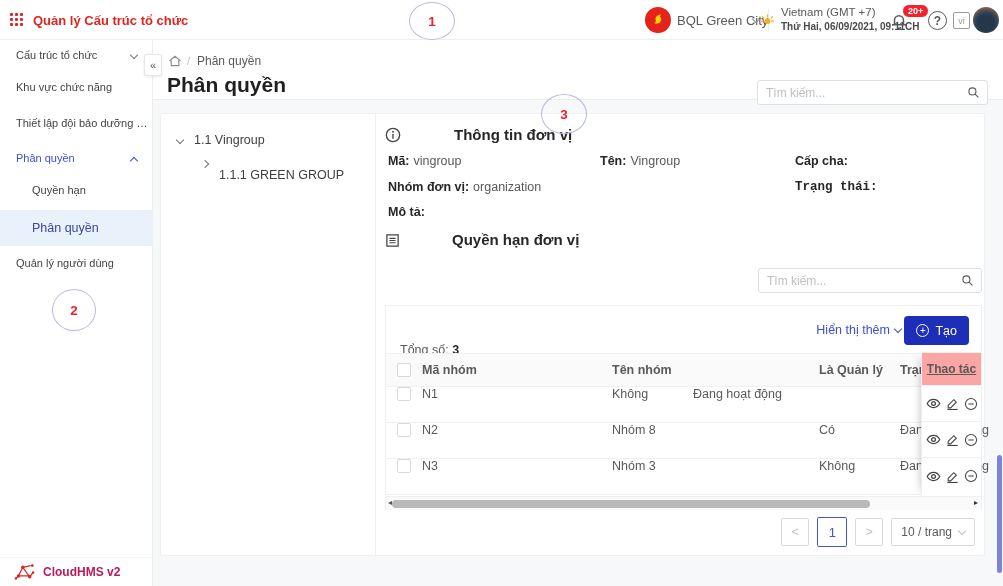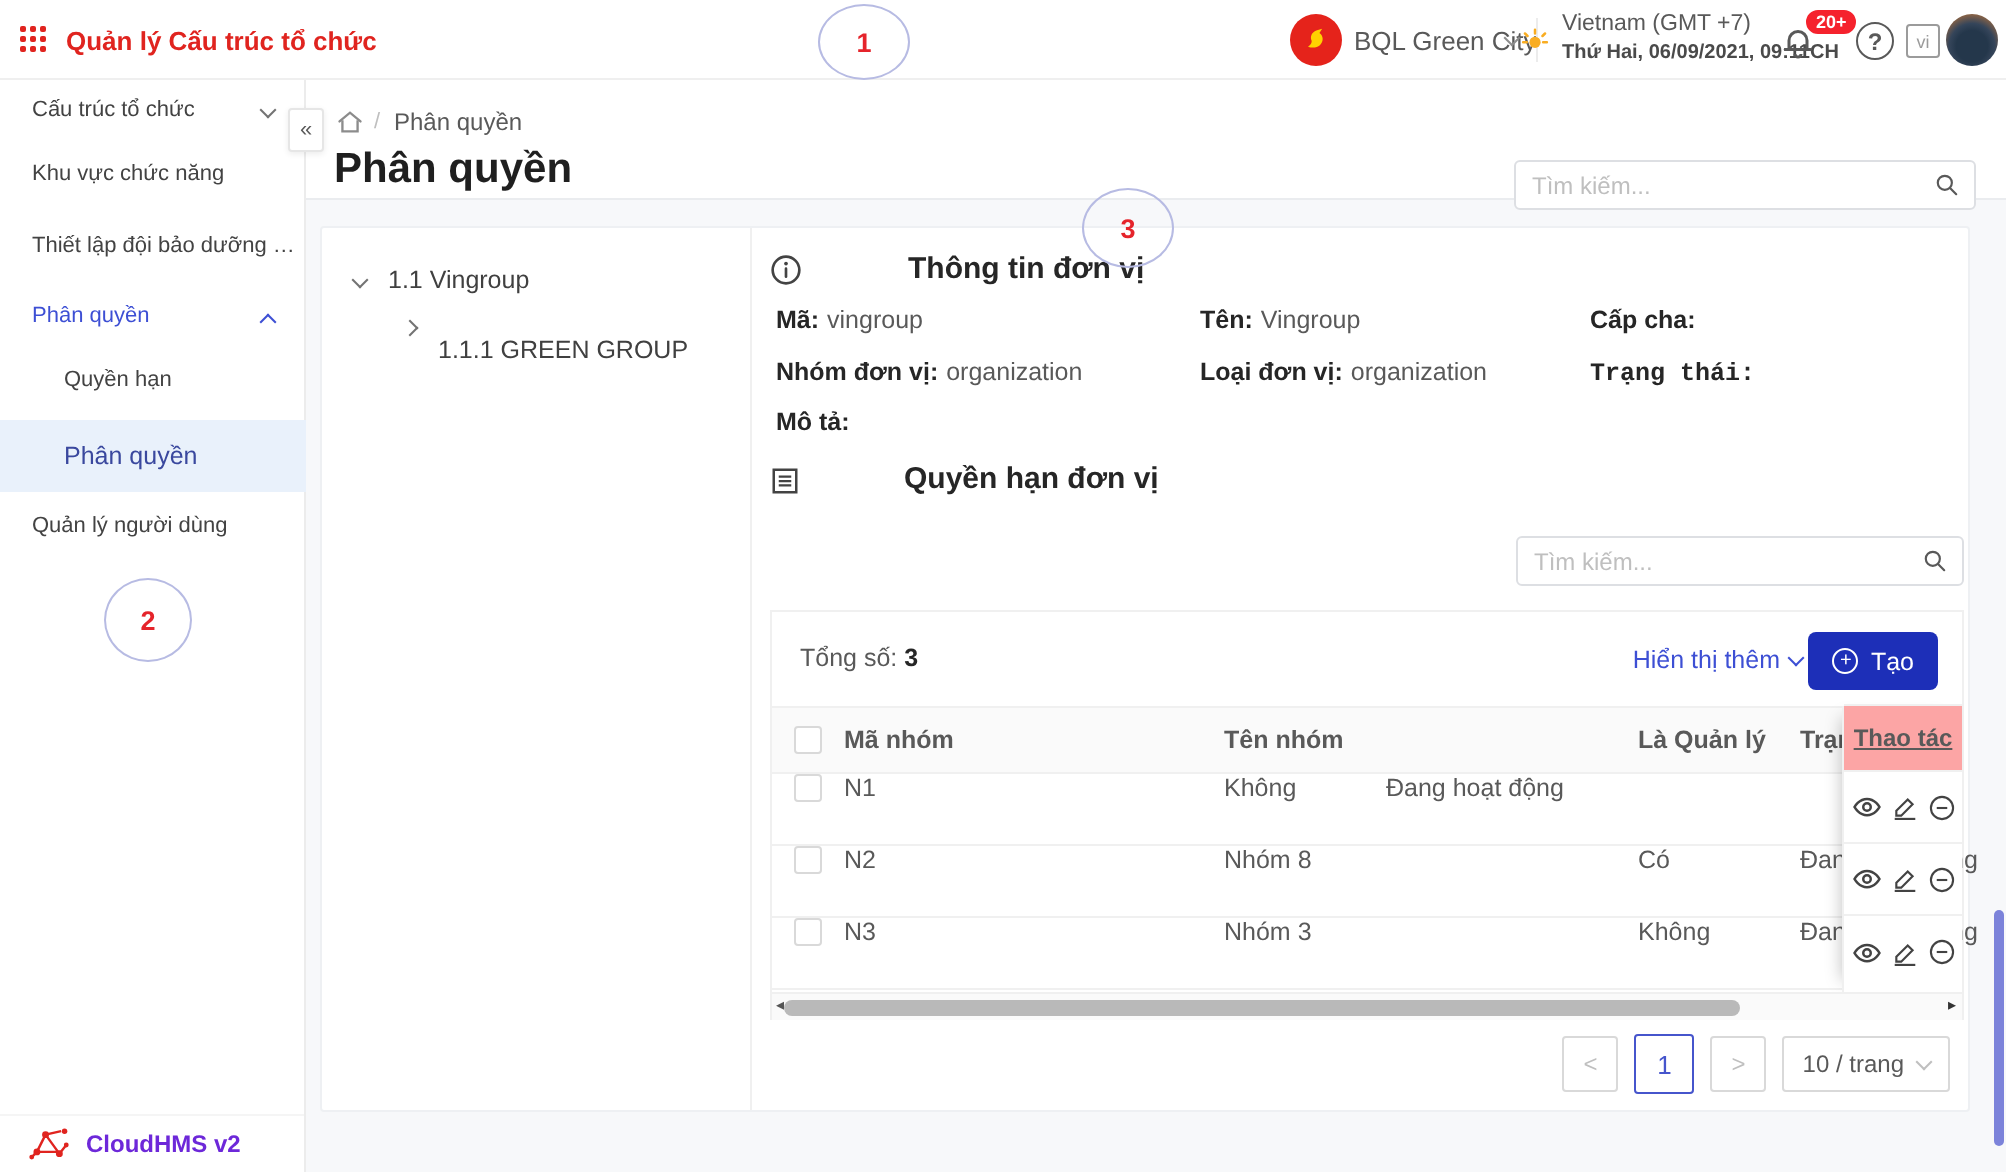--- a/index.html
+++ b/index.html
@@ -28,21 +28,21 @@
   .avatar { width:26px; height:26px; border-radius:50%; background:radial-gradient(circle at 50% 62%, #24374b 38%, #35455a 55%, #b9743a 90%, #d08a44 100%); }
 
   
   .sidebar { left:0; top:40px; width:153px; height:546px; background:#fff; border-right:1px solid #ececec; }
   .side-item { position:absolute; left:16px; font-size:11px; color:#434343; white-space:nowrap; overflow:hidden; text-overflow:ellipsis; max-width:133px; cursor:pointer; }
   .side-item.blue { color:#3d4fd4; }
   .side-sel { position:absolute; left:0; width:153px; height:36px; background:#e9f1fb; display:flex; align-items:center; }
   .side-sel span { margin-left:32px; font-size:12.5px; color:#3a489e; font-weight:500; }
   .side-chev { position:absolute; right:15px; color:#737373; }
   .side-footer { position:absolute; left:0; top:517px; width:152px; height:29px; border-top:1px solid #f5f5f5; display:flex; align-items:center; }
-  .cloud-text { font-size:12px; font-weight:700; color:#6d28d9; margin-left:8px; }
+  .cloud-text { font-size:12px; font-weight:700; color:#be185d; margin-left:8px; }
 
   .collapse-btn { left:144px; top:54px; width:18px; height:22px; background:#fff; border:1px solid #e6e6e6; border-radius:2px; box-shadow:0 1px 3px rgba(0,0,0,.08); display:flex; align-items:center; justify-content:center; font-size:11px; color:#595959; z-index:10; cursor:pointer; }
 
   
   .page-head { left:153px; top:40px; width:850px; height:60px; background:#fff; border-bottom:1px solid #eaecef; }
   .crumb { font-size:12px; color:#595959; }
   .crumb-sep { color:#bfbfbf; font-size:11px; }
   .page-title { font-size:21px; font-weight:700; color:#1f1f1f; }
   .searchbox { background:#fff; border:1px solid #dddfe3; border-radius:3px; display:flex; align-items:center; }
   .searchbox input { flex:1; border:none; outline:none; font-size:12px; padding:0 8px; color:#404040; background:transparent; font-family:inherit; }
@@ -55,21 +55,21 @@
   .tree-divider { left:375px; top:114px; height:441px; width:1px; background:#f0f0f0; }
   .tree-label { font-size:12.5px; color:#404040; white-space:nowrap; cursor:pointer; }
   .tree-caret { color:#737373; }
 
   .sec-title { font-size:15px; font-weight:700; color:#262626; white-space:nowrap;margin-left:48px; }
   .f-label { font-size:12.5px; font-weight:700; color:#262626; }
   .f-value { font-size:12.5px; color:#595959; margin-left:4px; }
 
   
   .tbl { left:385px; top:305px; width:597px; height:205px; border:1px solid #f0f0f0; background:#fff; }
-  .total-line { font-size:12.5px; color:#595959; }
+  .total-line { font-size:12.5px; color:#595959;margin-top:21px; }
   .total-line b { color:#262626; }
   .showmore { font-size:12.5px; color:#3d4fd4; display:flex; align-items:center; gap:5px; cursor:pointer; }
   .create-btn { background:#1d2fb8; color:#fff; border:none; border-radius:4px; font-size:12.5px; display:flex; align-items:center; gap:6px; padding:0 12px; height:29px; cursor:pointer; font-family:inherit; }
   .pluscircle { width:13px; height:13px; border:1.2px solid #fff; border-radius:50%; display:flex; align-items:center; justify-content:center; font-size:10px; line-height:1; }
   .thead { position:absolute; left:0; top:47px; width:595px; height:34px; background:#fafafa; border-top:1px solid #f0f0f0; border-bottom:1px solid #f0f0f0; display:flex; align-items:center; }
   .trow { position:absolute; left:0; width:595px; height:36px; display:flex; align-items:flex-start; border-bottom:1px solid #f0f0f0; }
   .c-check { width:36px; display:flex; justify-content:center; flex:none; }
   .c1 { width:190px; flex:none; } .c2 { width:207px; flex:none; } .c3 { width:81px; flex:none; }
   .c4 { width:200px; flex:none; overflow:hidden; white-space:nowrap; }
   .hcell { font-size:12.5px; font-weight:600; color:#595959; white-space:nowrap; }
@@ -223,23 +223,20 @@
   </div>
   <div class="abs" style="left:600px;top:151px;">
     <span class="f-label">Tên:</span><span class="f-value">Vingroup</span>
   </div>
   <div class="abs" style="left:795px;top:151px;">
     <span class="f-label">Cấp cha:</span><span class="f-value"></span>
   </div>
   <div class="abs" style="left:388px;top:177px;">
     <span class="f-label">Nhóm đơn vị:</span><span class="f-value">organization</span>
   </div>
-  <div class="abs" style="left:600px;top:177px;">
-    <span class="f-label">Loại đơn vị:</span><span class="f-value">organization</span>
-  </div>
   <div class="abs" style="left:795px;top:177px;font-family:Liberation Mono, monospace;">
     <span class="f-label">Trạng thái:</span><span class="f-value"></span>
   </div>
   <div class="abs" style="left:388px;top:202px;">
     <span class="f-label">Mô tả:</span><span class="f-value"></span>
   </div>
 
   <svg class="abs" style="left:385px;top:233px;" width="15" height="15" viewBox="0 0 24 24">
     <rect x="3" y="3" width="18" height="18" fill="none" stroke="#434343" stroke-width="2"></rect>
     <path d="M7 8.5h10M7 12h10M7 15.5h10" stroke="#434343" stroke-width="1.8"></path>

